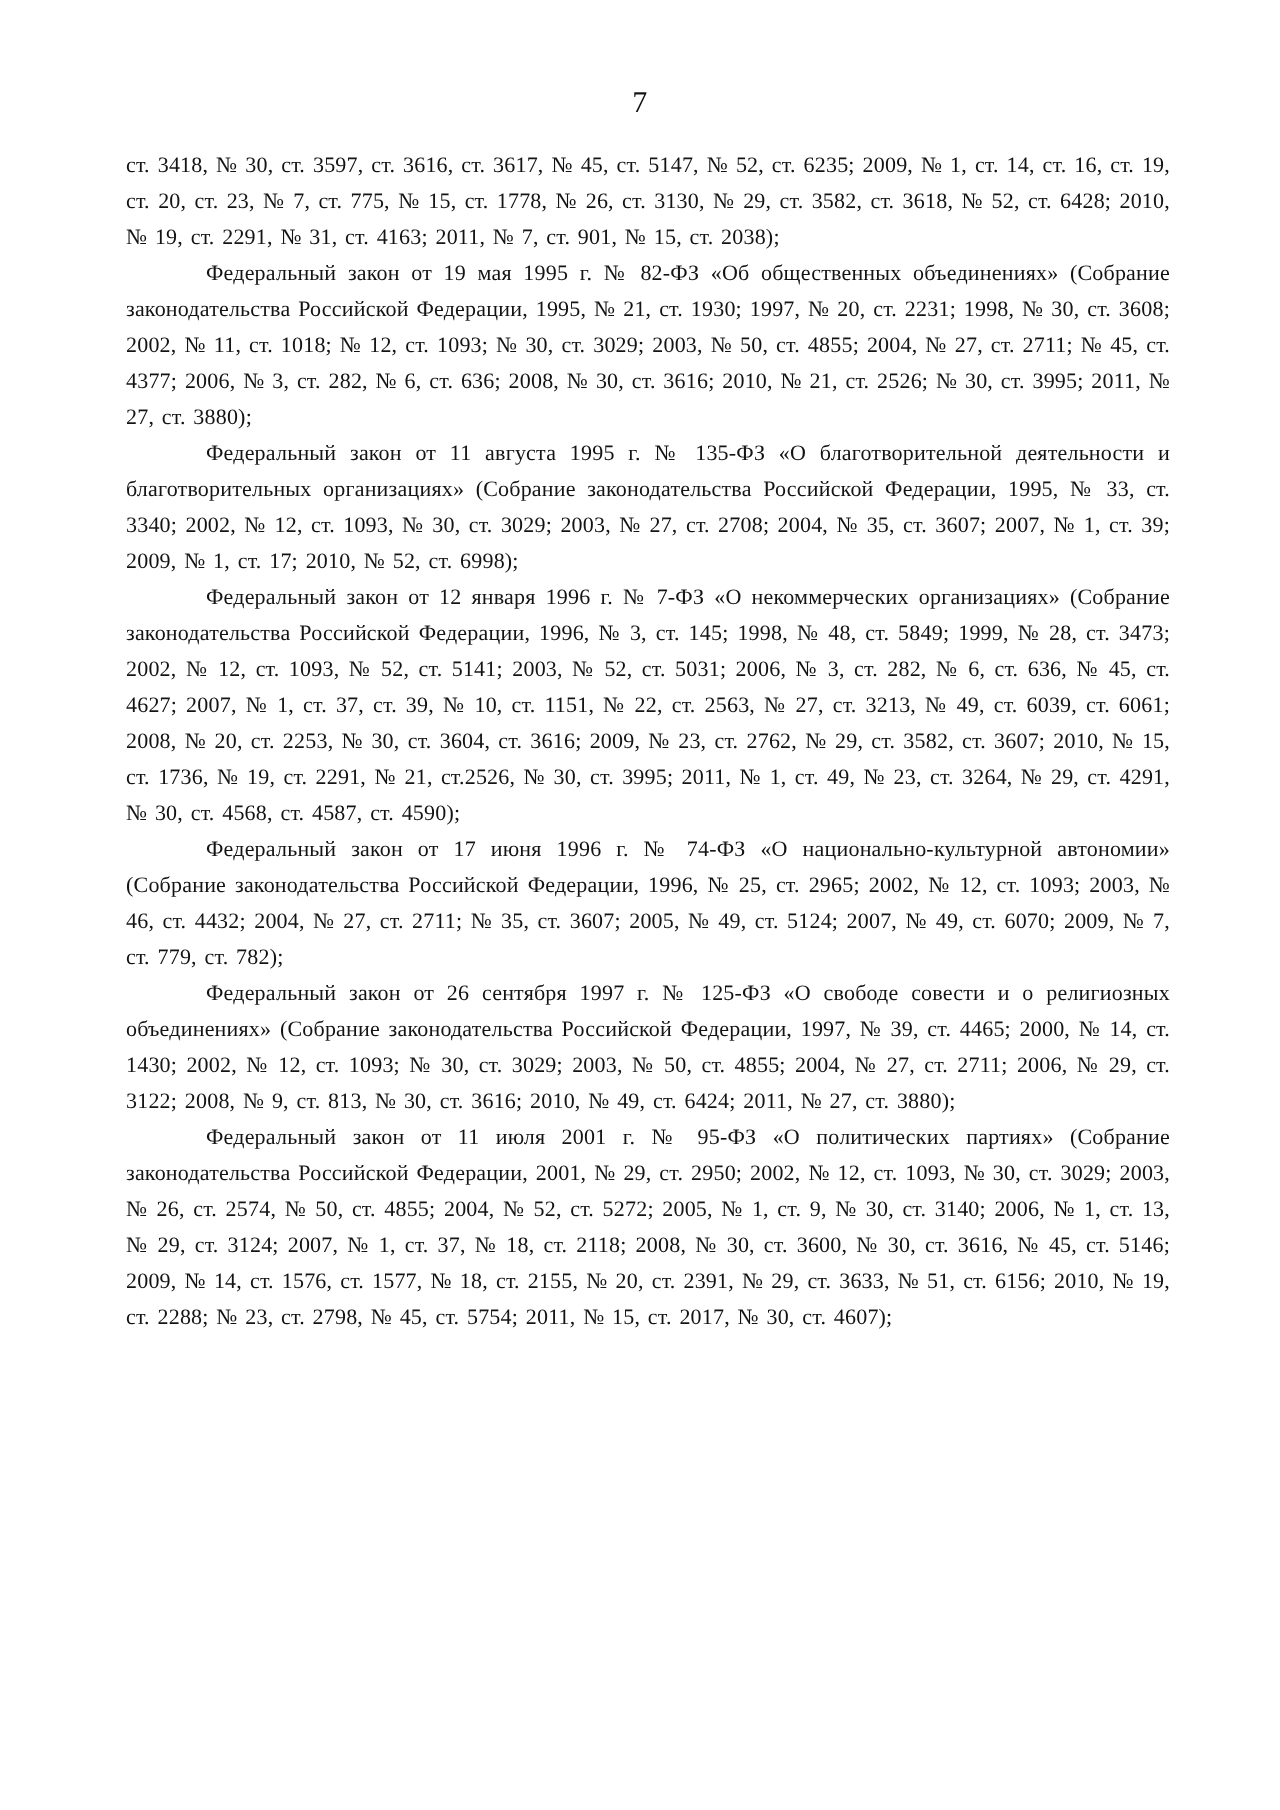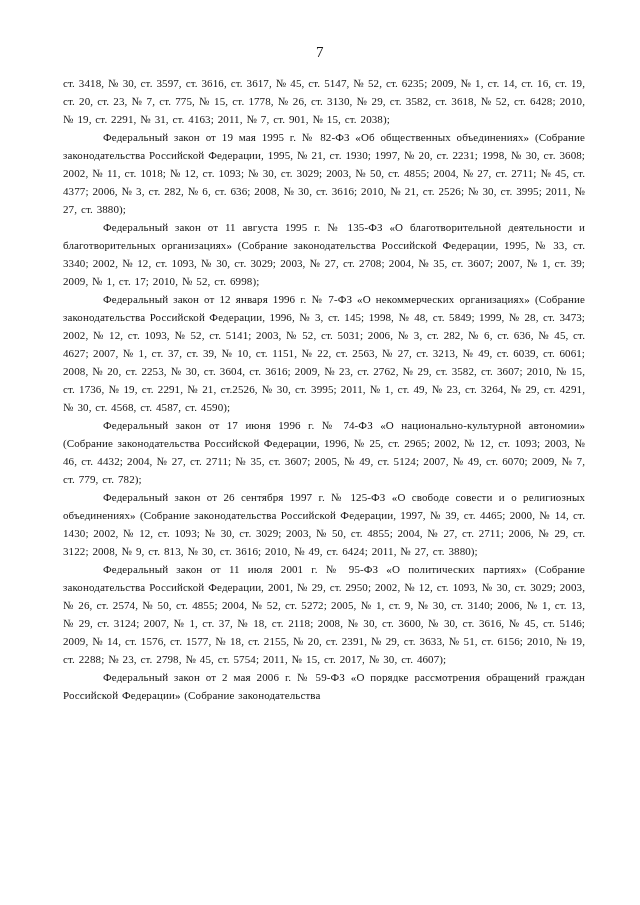--- a/index.html
+++ b/index.html
@@ -45,15 +45,14 @@
 <div class="page">
   <div class="page-number">7</div>
   <div class="body-text">
     <p class="continuation">ст. 3418, № 30, ст. 3597, ст. 3616, ст. 3617, № 45, ст. 5147, № 52, ст. 6235; 2009, № 1, ст. 14, ст. 16, ст. 19, ст. 20, ст. 23, № 7, ст. 775, № 15, ст. 1778, № 26, ст. 3130, № 29, ст. 3582, ст. 3618, № 52, ст. 6428; 2010, № 19, ст. 2291, № 31, ст. 4163; 2011, № 7, ст. 901, № 15, ст. 2038);</p>
     <p>Федеральный закон от 19 мая 1995 г. № 82-ФЗ «Об общественных объединениях» (Собрание законодательства Российской Федерации, 1995, № 21, ст. 1930; 1997, № 20, ст. 2231; 1998, № 30, ст. 3608; 2002, № 11, ст. 1018; № 12, ст. 1093; № 30, ст. 3029; 2003, № 50, ст. 4855; 2004, № 27, ст. 2711; № 45, ст. 4377; 2006, № 3, ст. 282, № 6, ст. 636; 2008, № 30, ст. 3616; 2010, № 21, ст. 2526; № 30, ст. 3995; 2011, № 27, ст. 3880);</p>
     <p>Федеральный закон от 11 августа 1995 г. № 135-ФЗ «О благотворительной деятельности и благотворительных организациях» (Собрание законодательства Российской Федерации, 1995, № 33, ст. 3340; 2002, № 12, ст. 1093, № 30, ст. 3029; 2003, № 27, ст. 2708; 2004, № 35, ст. 3607; 2007, № 1, ст. 39; 2009, № 1, ст. 17; 2010, № 52, ст. 6998);</p>
     <p>Федеральный закон от 12 января 1996 г. № 7-ФЗ «О некоммерческих организациях» (Собрание законодательства Российской Федерации, 1996, № 3, ст. 145; 1998, № 48, ст. 5849; 1999, № 28, ст. 3473; 2002, № 12, ст. 1093, № 52, ст. 5141; 2003, № 52, ст. 5031; 2006, № 3, ст. 282, № 6, ст. 636, № 45, ст. 4627; 2007, № 1, ст. 37, ст. 39, № 10, ст. 1151, № 22, ст. 2563, № 27, ст. 3213, № 49, ст. 6039, ст. 6061; 2008, № 20, ст. 2253, № 30, ст. 3604, ст. 3616; 2009, № 23, ст. 2762, № 29, ст. 3582, ст. 3607; 2010, № 15, ст. 1736, № 19, ст. 2291, № 21, ст.2526, № 30, ст. 3995; 2011, № 1, ст. 49, № 23, ст. 3264, № 29, ст. 4291, № 30, ст. 4568, ст. 4587, ст. 4590);</p>
     <p>Федеральный закон от 17 июня 1996 г. № 74-ФЗ «О национально-культурной автономии» (Собрание законодательства Российской Федерации, 1996, № 25, ст. 2965; 2002, № 12, ст. 1093; 2003, № 46, ст. 4432; 2004, № 27, ст. 2711; № 35, ст. 3607; 2005, № 49, ст. 5124; 2007, № 49, ст. 6070; 2009, № 7, ст. 779, ст. 782);</p>
     <p>Федеральный закон от 26 сентября 1997 г. № 125-ФЗ «О свободе совести и о религиозных объединениях» (Собрание законодательства Российской Федерации, 1997, № 39, ст. 4465; 2000, № 14, ст. 1430; 2002, № 12, ст. 1093; № 30, ст. 3029; 2003, № 50, ст. 4855; 2004, № 27, ст. 2711; 2006, № 29, ст. 3122; 2008, № 9, ст. 813, № 30, ст. 3616; 2010, № 49, ст. 6424; 2011, № 27, ст. 3880);</p>
     <p>Федеральный закон от 11 июля 2001 г. № 95-ФЗ «О политических партиях» (Собрание законодательства Российской Федерации, 2001, № 29, ст. 2950; 2002, № 12, ст. 1093, № 30, ст. 3029; 2003, № 26, ст. 2574, № 50, ст. 4855; 2004, № 52, ст. 5272; 2005, № 1, ст. 9, № 30, ст. 3140; 2006, № 1, ст. 13, № 29, ст. 3124; 2007, № 1, ст. 37, № 18, ст. 2118; 2008, № 30, ст. 3600, № 30, ст. 3616, № 45, ст. 5146; 2009, № 14, ст. 1576, ст. 1577, № 18, ст. 2155, № 20, ст. 2391, № 29, ст. 3633, № 51, ст. 6156; 2010, № 19, ст. 2288; № 23, ст. 2798, № 45, ст. 5754; 2011, № 15, ст. 2017, № 30, ст. 4607);</p>
-    <p>Федеральный закон от 2 мая 2006 г. № 59-ФЗ «О порядке рассмотрения обращений граждан Российской Федерации» (Собрание законодательства</p>
   </div>
 </div>
 
 </body></html>

